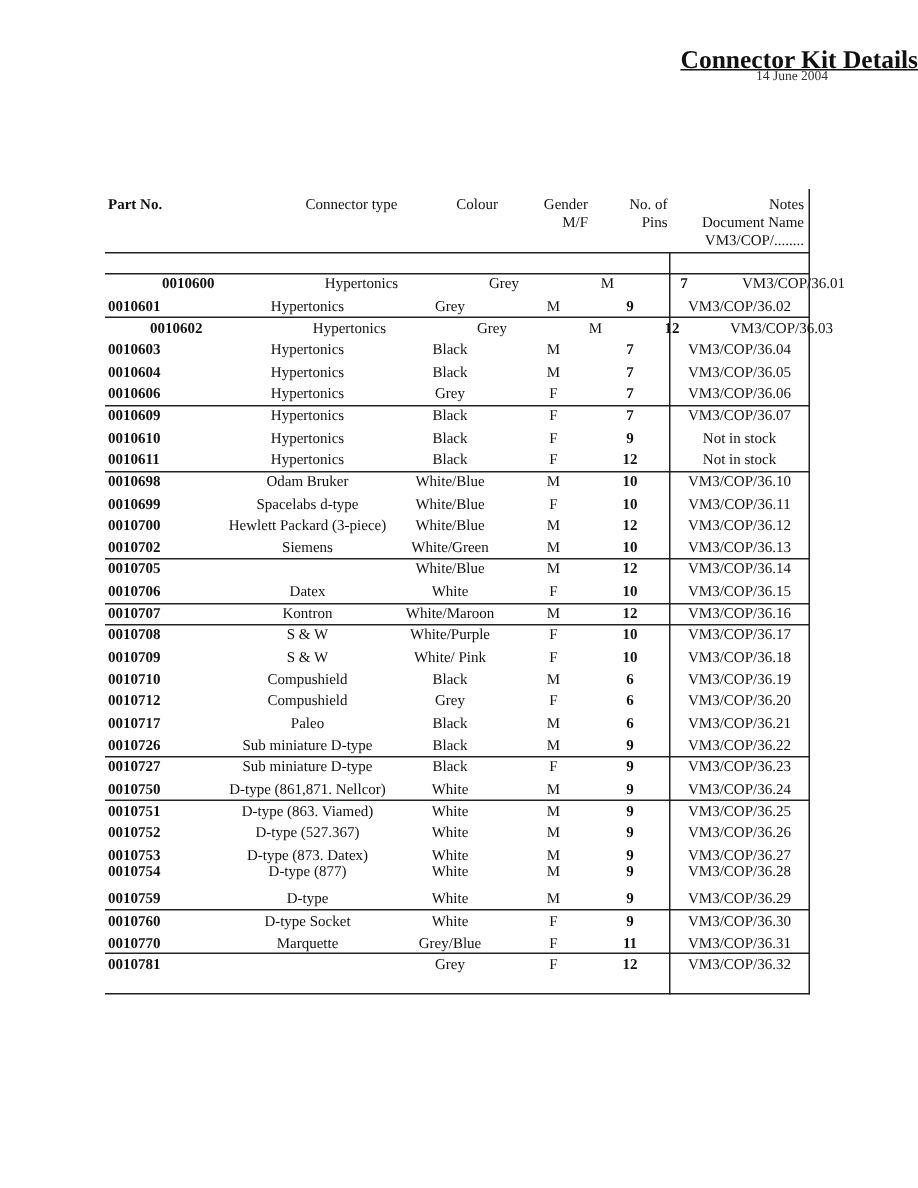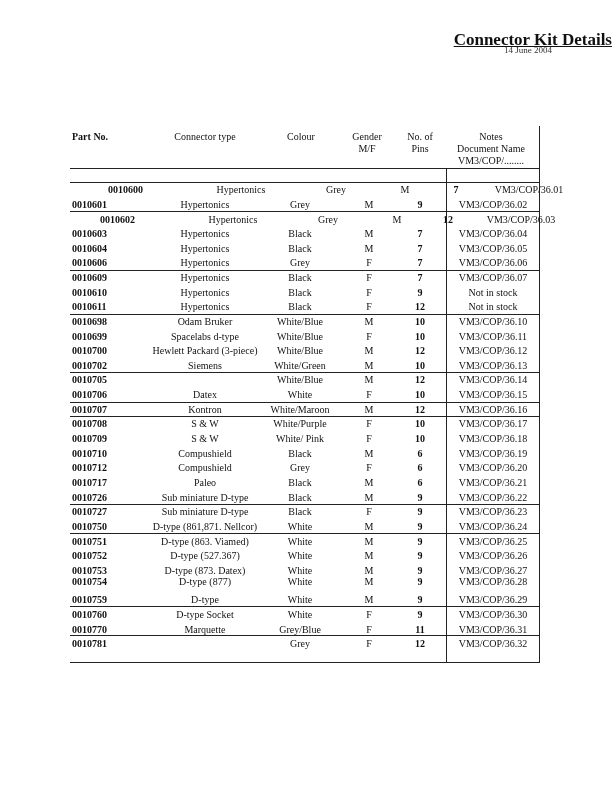--- a/index.html
+++ b/index.html
@@ -1,19 +1,19 @@
 <!DOCTYPE html>
 <html><head>
 <meta charset="utf-8">
 <style>
   html, body { margin:0; padding:0; background:#ffffff; }
   body { width:612px; height:792px; position:relative; font-family:"Liberation Serif", serif; color:#111; }
   .title { position:absolute; left:0; width:612px; top:30px; text-align:right; font-size:17px; font-weight:bold; text-decoration:underline; }
   .date { position:absolute; right:60px; top:45px; font-size:9px; color:#333; }
-  .hdr { position:absolute; font-size:10px; text-align:center; line-height:12px; }
+  .hdr { position:absolute; font-size:10px; text-align:right; line-height:12px; }
   .hdr.part { left:72px; top:131px; font-weight:bold; text-align:left; }
   .hdr.type { left:145px; width:120px; top:131px; }
   .hdr.colour { left:270px; width:62px; top:131px; }
   .hdr.gender { left:342px; width:50px; top:131px; }
   .hdr.pins { left:395px; width:50px; top:131px; }
   .hdr.notes { left:446px; width:90px; top:131px; }
   .vline-right { position:absolute; left:539px; top:126px; width:1px; height:537px; background:#222; }
   .vline-notes { position:absolute; left:446px; top:168px; width:1px; height:495px; background:#222; }
   .hline { position:absolute; left:70px; width:470px; height:1px; background:#222; }
   .rows { position:absolute; left:0; top:183px; width:612px; }

